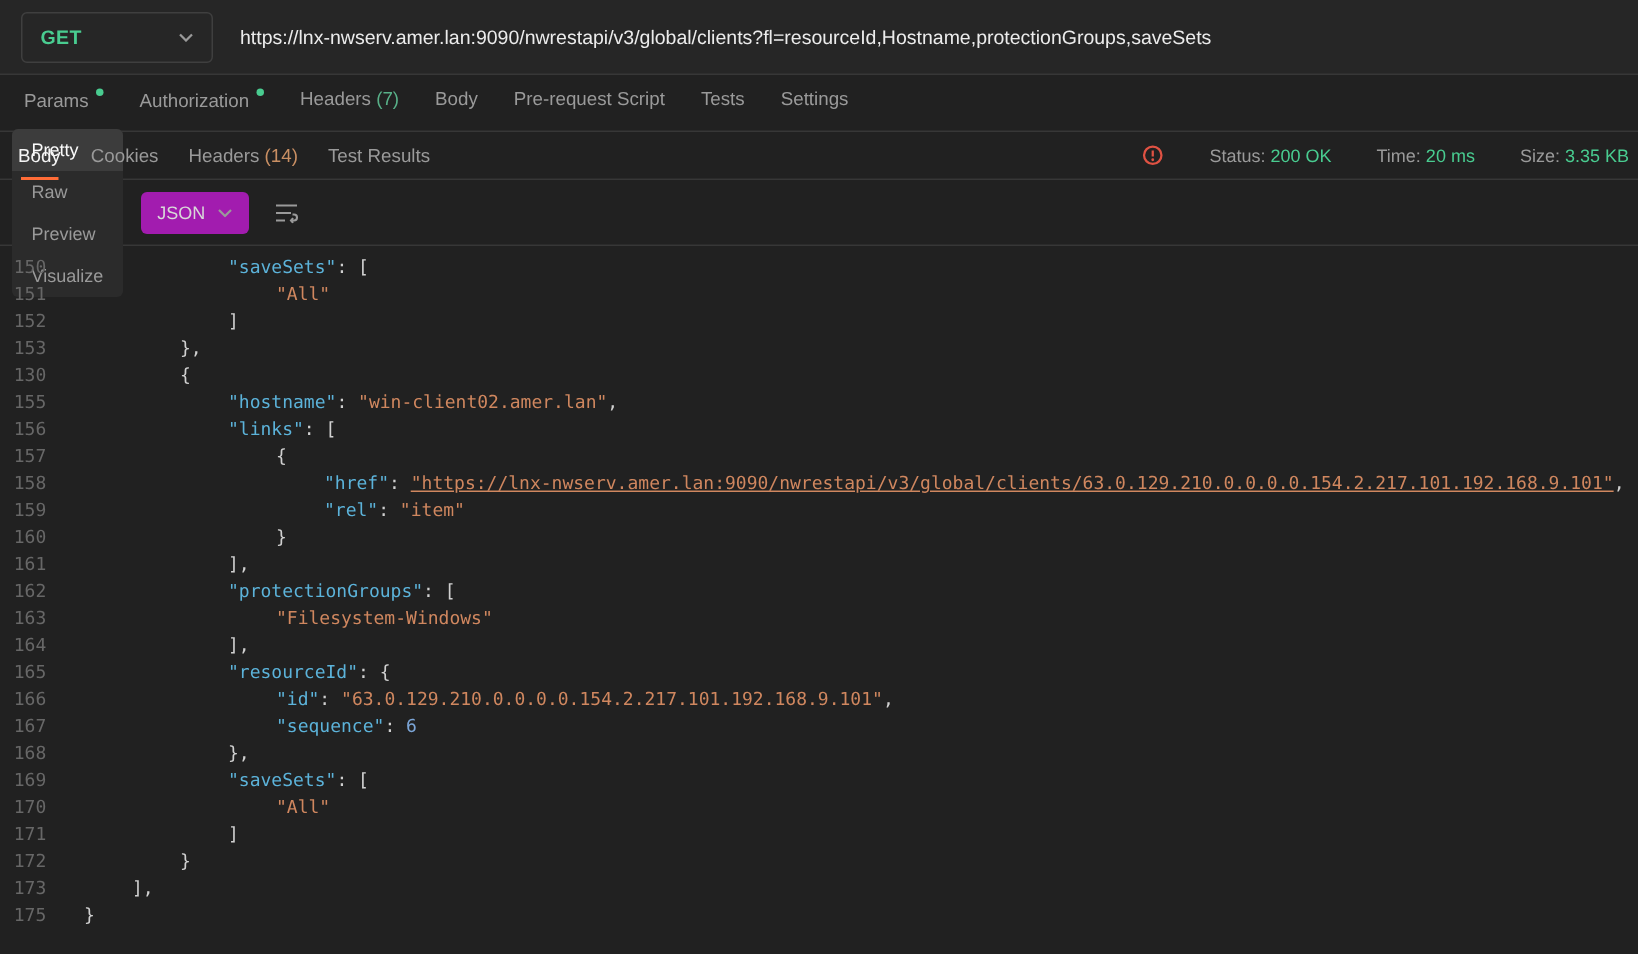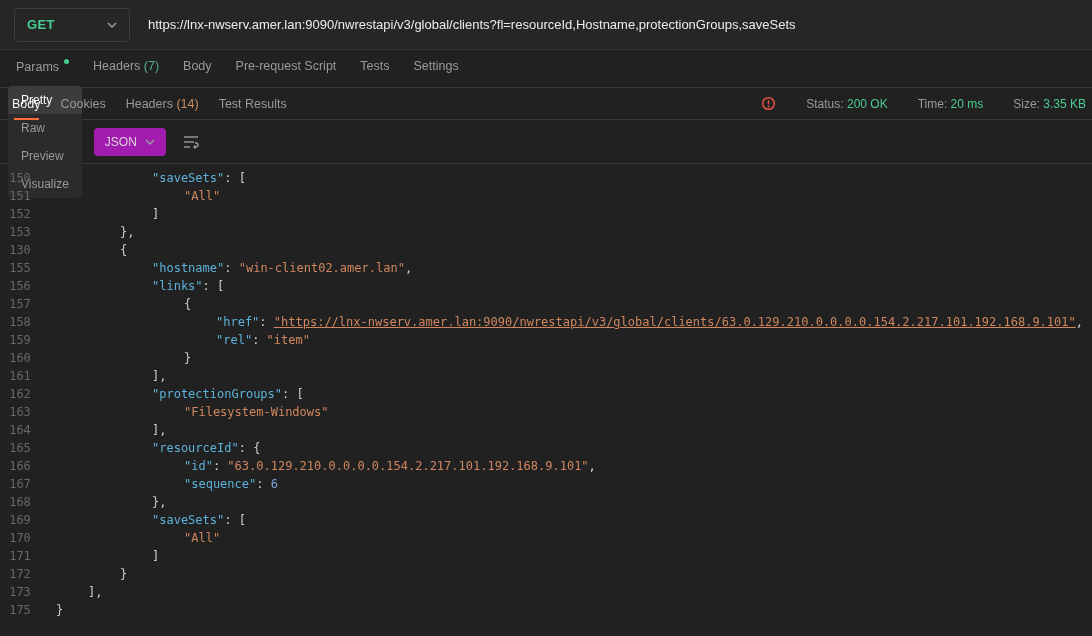--- a/index.html
+++ b/index.html
@@ -9,21 +9,21 @@
     color:var(--text,#e8e8e8);
     font-family:"Liberation Sans", sans-serif;
     display:flex; flex-direction:column;
   }
   .url-bar {
     height:50px; flex:none; background:var(--bar-bg,#262626);
     border-bottom:1px solid var(--border,#373737);
     display:flex; align-items:center; padding:0 14px;
   }
   .method-select {
-    width:116px; height:34px; border:1px solid #3f3f3f; border-radius:4px;
+    width:128px; height:34px; border:1px solid #3f3f3f; border-radius:4px;
     display:flex; align-items:center; justify-content:space-between;
     padding:0 12px; cursor:pointer; flex:none;
   }
   .method { color:var(--green,#49cc90); font-weight:bold; font-size:13px; letter-spacing:.3px; }
   .chev { width:10px; height:6px; flex:none; }
   .chev polyline { fill:none; stroke:#9a9a9a; stroke-width:1.5; }
   .url-input {
     flex:1; background:transparent; border:none; outline:none;
     color:#ececec; font-family:"Liberation Sans", sans-serif; font-size:13px;
     margin-left:18px; height:100%;
@@ -86,20 +86,21 @@
     <span class="method">GET</span>
     <svg class="chev" viewBox="0 0 10 6">
         <polyline points="1,1 5,5 9,1"></polyline>
       </svg>
   </div>
   <input class="url-input" readonly="" value="https://lnx-nwserv.amer.lan:9090/nwrestapi/v3/global/clients?fl=resourceId,Hostname,protectionGroups,saveSets" style="">
 </div>
 
 <div class="req-tabs">
     <div class="tab"><span class="tab-label">Params</span><span class="dot"></span></div>
+    <div class="tab"><span class="tab-label">Authorization</span><span class="dot"></span></div>
     <div class="tab"><span class="tab-label">Headers</span><span class="tab-count green"> (7)</span></div>
     <div class="tab"><span class="tab-label">Body</span></div>
     <div class="tab"><span class="tab-label">Pre-request Script</span></div>
     <div class="tab"><span class="tab-label">Tests</span></div>
     <div class="tab"><span class="tab-label">Settings</span></div>
   </div>
 
 <div class="res-header">
   <div class="res-tabs">
       <div class="tab active"><span class="tab-label">Body</span></div>

